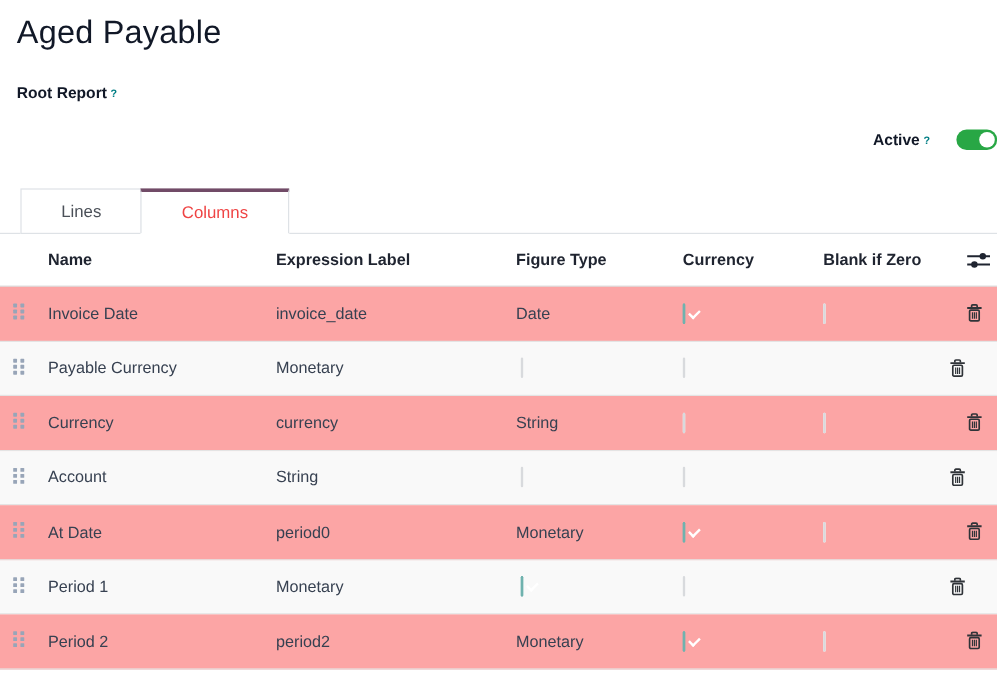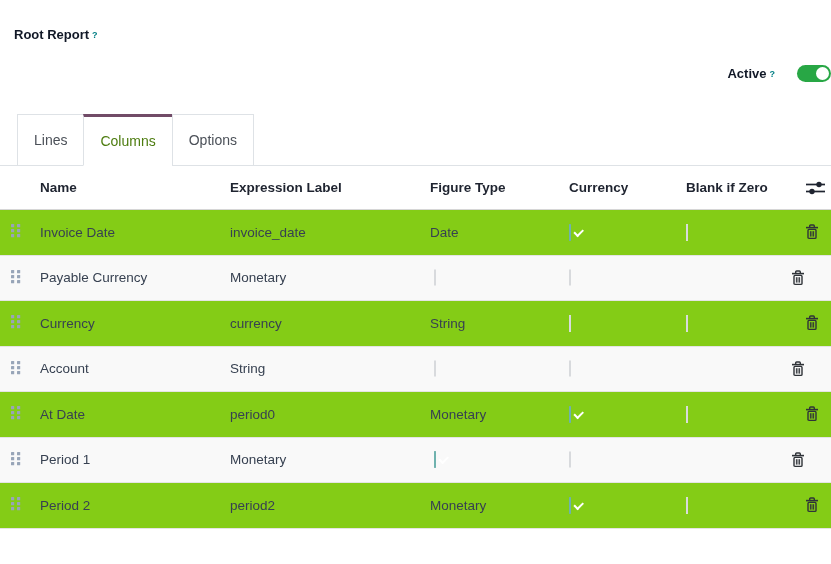--- a/index.html
+++ b/index.html
@@ -27,70 +27,70 @@
   .field-root{margin-top:27px;}
   .field-active{margin-top:23px;justify-content:flex-end;}
   .field-label{font-size:13px;font-weight:700;color:var(--text-dark);}
   .help-sup{font-size:9px;font-weight:700;color:var(--help);vertical-align:super;margin-left:3px;cursor:pointer;}
   .toggle{position:relative;width:34px;height:17px;border-radius:9px;background:var(--toggle-on);
     margin-left:22px;cursor:pointer;flex:0 0 auto;}
   .toggle .knob{position:absolute;top:2px;right:2px;width:13px;height:13px;border-radius:50%;background:#fff;}
 
   
   .tabs{display:flex;margin-top:32px;padding-left:17px;border-bottom:1px solid var(--tab-border);}
-  .tab{height:52px;display:flex;align-items:center;padding:0 16px;font-size:14px;color:#4b5058;
+  .tab{height:38px;display:flex;align-items:center;padding:0 33px;font-size:14px;color:#4b5058;
     background:#fff;border:1px solid var(--tab-border);margin-bottom:-1px;cursor:pointer;}
   .tab + .tab{margin-left:-1px;}
-  .tab.active{border-top:3px solid var(--accent);border-bottom-color:#fff;color:#4d7c0f;}
+  .tab.active{border-top:3px solid var(--accent);border-bottom-color:#fff;color:#ef4444;}
 
   
   .grid-row{display:grid;grid-template-columns:30px 190px 200px 135px 117px 123px 1fr;
     align-items:center;padding:0 14px 0 10px;}
   .thead{height:44px;border-bottom:1px solid #d6d6d6;}
   .thead .hcell{font-size:13.5px;font-weight:700;color:#1f2430;}
   .hcell.pad, .cell.pad{padding-left:4px;}
-  .trow{height:45.5px;border-bottom:1px solid var(--divider);background:#84cc16;}
+  .trow{height:45.5px;border-bottom:1px solid var(--divider);background:#fca5a5;}
   .trow:nth-child(even){background:var(--stripe);}
   .cell{font-size:13.5px;color:var(--text-body);}
   .c-last{display:flex;justify-content:flex-end;align-items:center;}
 
   
   .checkbox{width:16px;height:16px;border-radius:3px;border:1px solid #d8dadd;background:#fff;
     position:relative;cursor:pointer;}
   .checkbox.checked{background:var(--checkbox-checked);border-color:var(--checkbox-checked);}
   .checkbox.checked::after{content:"";position:absolute;left:3.5px;top:4px;width:7px;height:3.5px;
     border-left:2px solid #fff;border-bottom:2px solid #fff;transform:rotate(-45deg);}
 
   
   .icon-btn{display:inline-flex;align-items:center;justify-content:center;cursor:pointer;background:none;border:none;padding:0;}
   .drag-handle{cursor:grab;display:inline-flex;}
 </style>
 </head>
 <body>
 
 <div class="page">
 
+  <h1 class="title">Aged Payable</h1>
 
   <div class="field field-root">
     <span class="field-label">Root Report</span>
       <span class="help-sup">?</span>
   </div>
 
   <div class="field field-active">
     <span class="field-label">Active</span>
       <span class="help-sup">?</span>
     <span class="toggle">
         <span class="knob"></span>
       </span>
   </div>
 
   <div class="tabs">
     <div class="tab">Lines</div>
     <div class="tab active">Columns</div>
-    <div class="tab">Options</div>
   </div>
 
   <div class="grid-row thead">
     <div class="hcell"></div>
     <div class="hcell">Name</div>
     <div class="hcell">Expression Label</div>
     <div class="hcell">Figure Type</div>
     <div class="hcell pad">Currency</div>
     <div class="hcell pad">Blank if Zero</div>
     <div class="hcell c-last">

